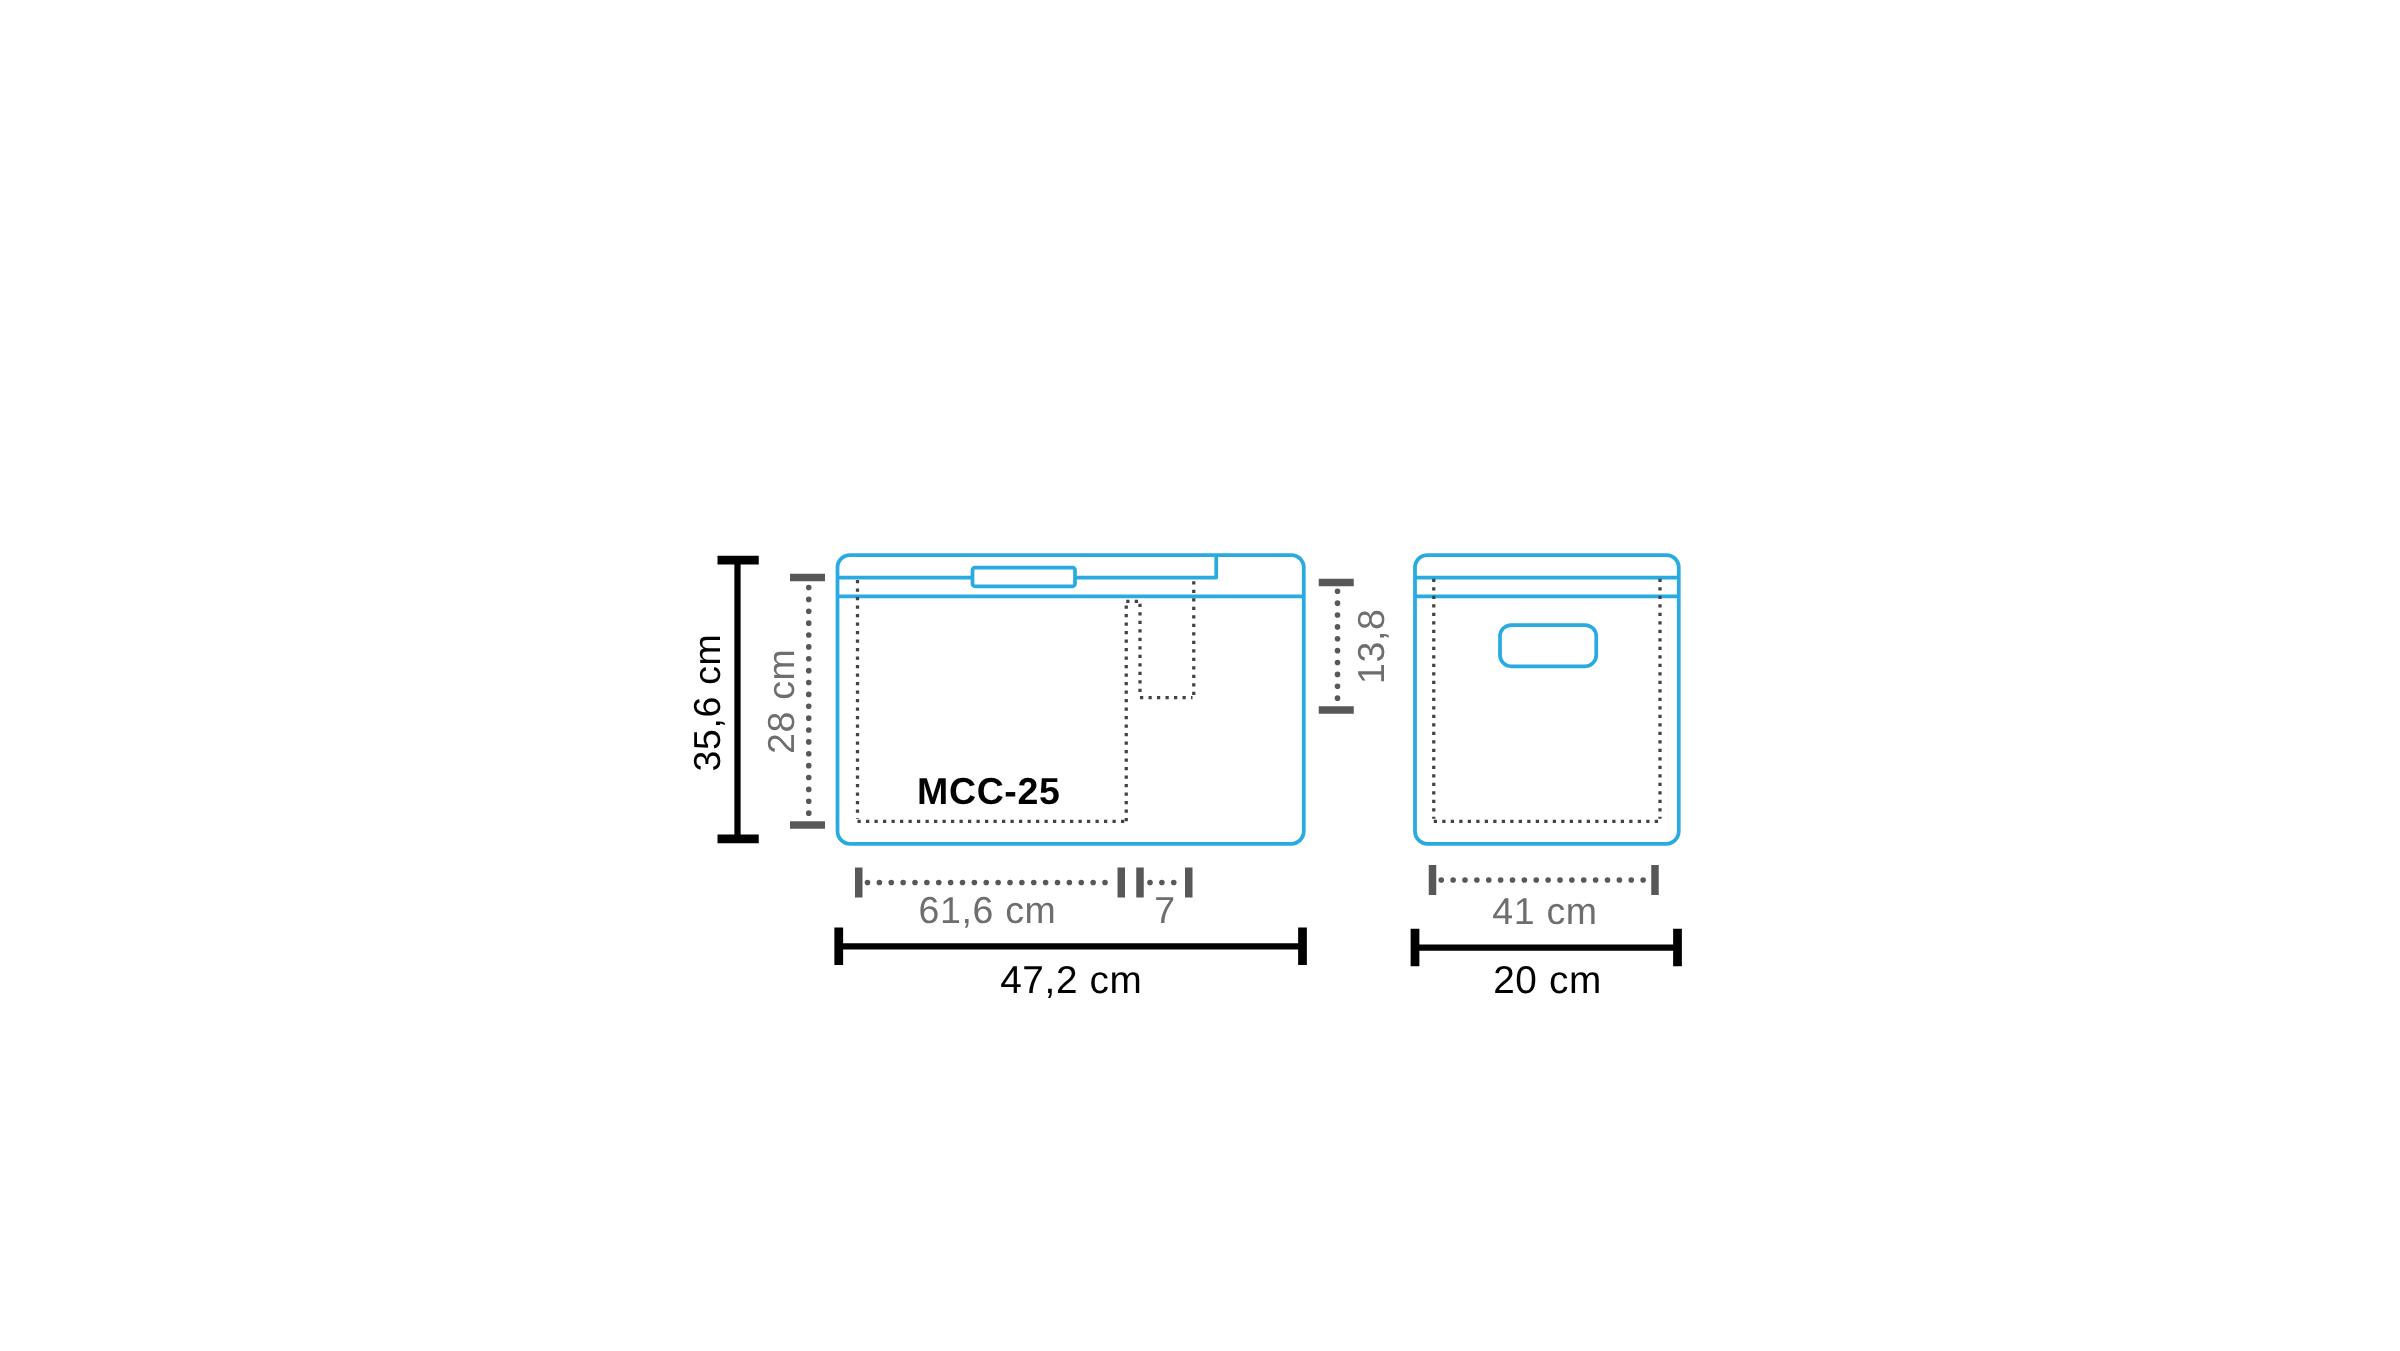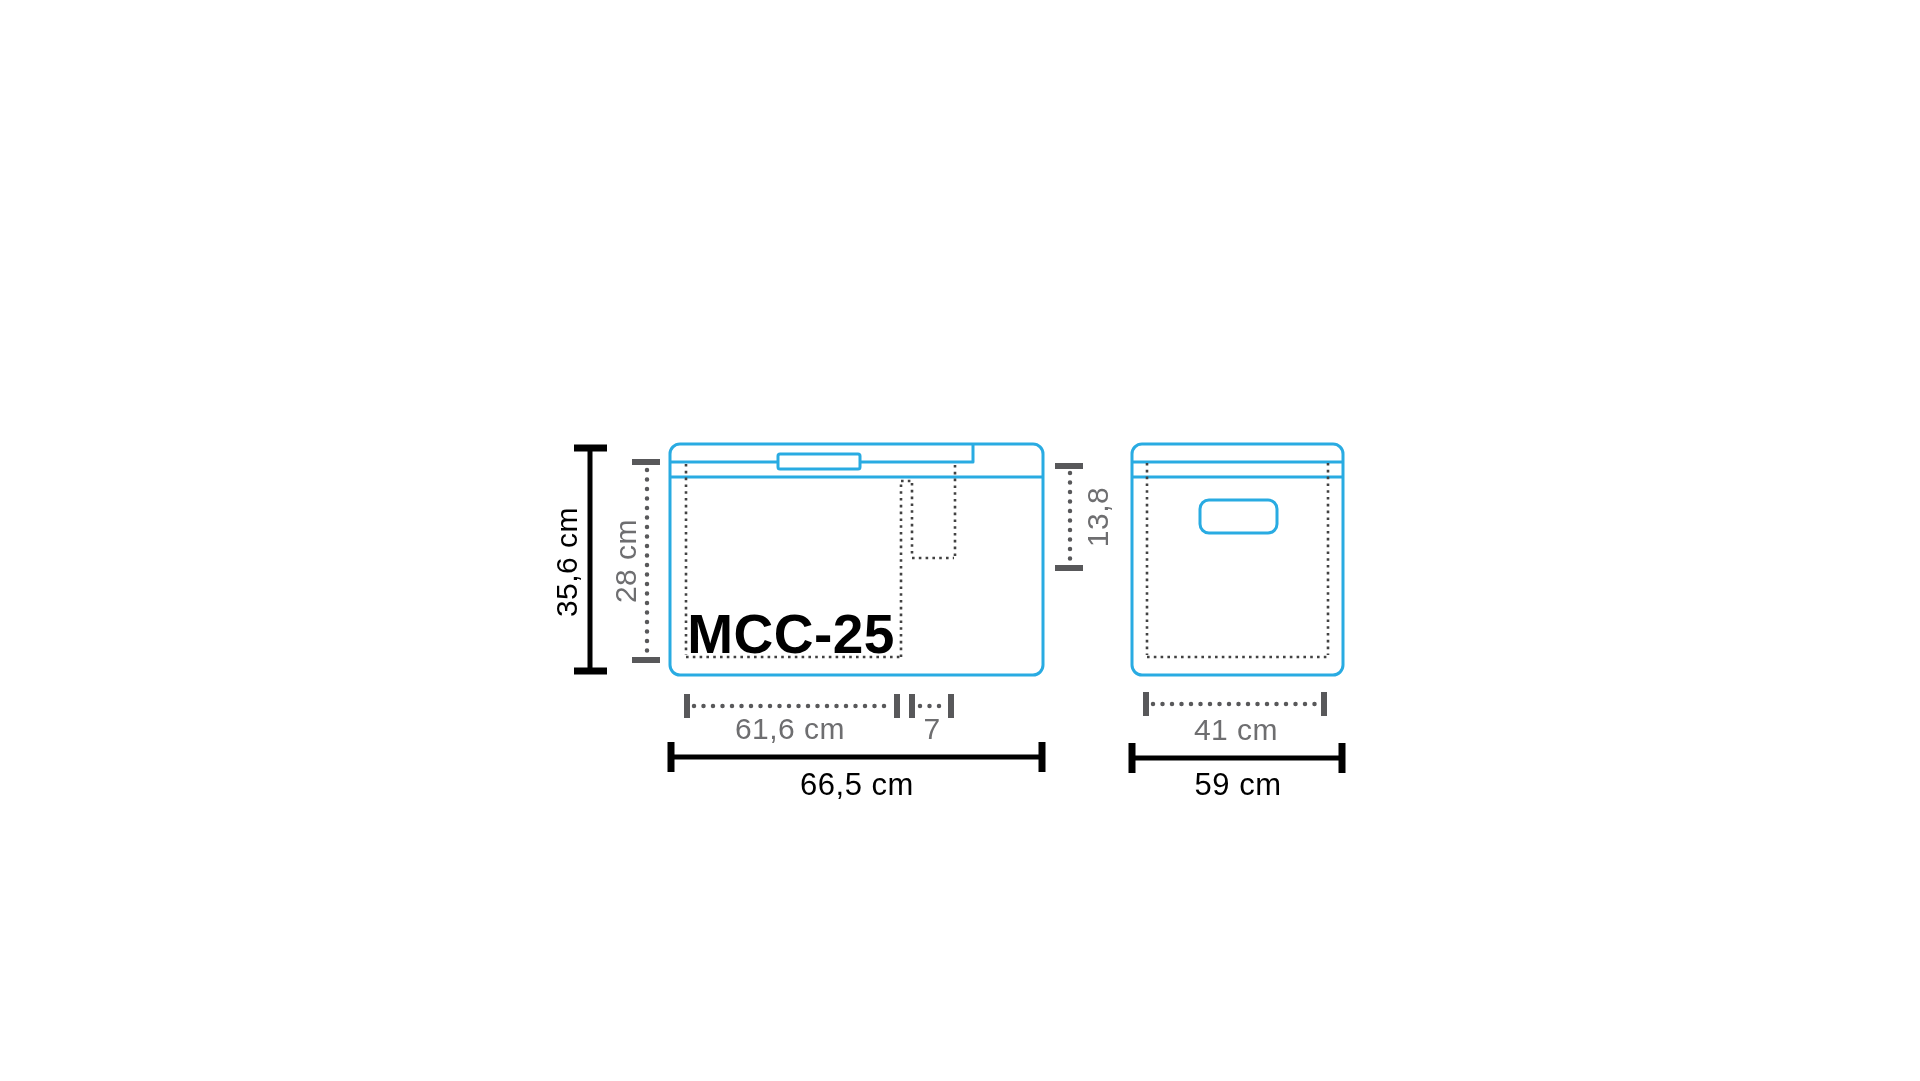--- a/index.html
+++ b/index.html
@@ -33,21 +33,21 @@
     color:var(--label-gray);
     font-size:30px;
     line-height:1;
     letter-spacing:0.5px;
   }
   .label.rot{transform:translate(-50%,-50%) rotate(-90deg);}
   .label.black{color:var(--line-black);}
   .label.big{font-size:31px;}
   .label.model{
     color:var(--line-black);
-    font-size:55px;
+    font-size:30px;
     font-weight:bold;
     letter-spacing:0.5px;
   }
 </style>
 </head>
 <body>
 
 <div class="canvas">
 
   <svg class="linework" width="1920" height="1081" viewBox="0 0 1920 1081">
@@ -144,19 +144,19 @@
   <div class="label rot" style="left:626px;top:561px">28 cm</div>
 
   <div class="label model" style="left:791px;top:634px">MCC-25</div>
 
   <div class="label rot" style="left:1098px;top:517px">13,8</div>
 
   <div class="label" style="left:790px;top:729px">61,6 cm</div>
 
   <div class="label" style="left:932px;top:729px">7</div>
 
-  <div class="label black big" style="left:857px;top:784px">66,5 cm</div>
+  <div class="label black big" style="left:857px;top:784px">47,2 cm</div>
 
   <div class="label" style="left:1236px;top:730px">41 cm</div>
 
-  <div class="label black big" style="left:1238px;top:784px">59 cm</div>
+  <div class="label black big" style="left:1238px;top:784px">20 cm</div>
 
 </div>
 
 </body></html>

